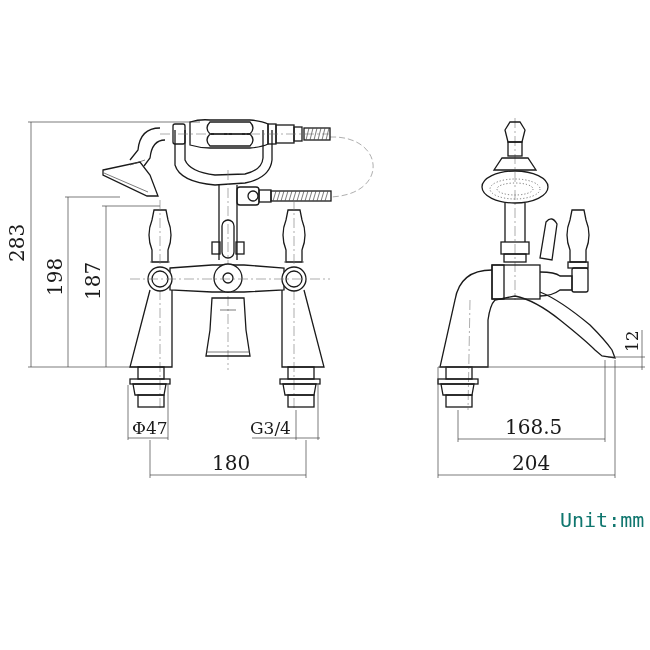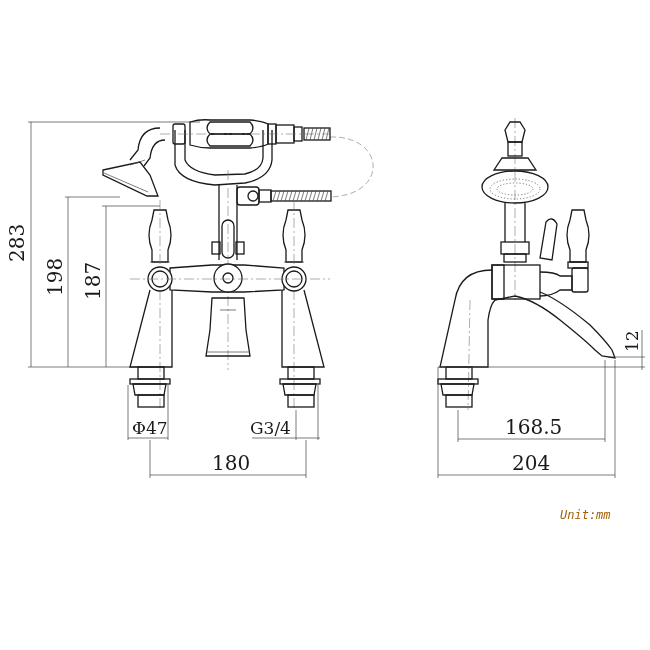--- a/index.html
+++ b/index.html
@@ -4,21 +4,21 @@
 <style>
   html, body { margin: 0; padding: 0; background: #ffffff; }
   body { width: 650px; height: 650px; position: relative; overflow: hidden; }
   #drawing { position: absolute; left: 0; top: 0; width: 650px; height: 650px; }
   .ln { stroke: #1a1a1a; stroke-width: 1.3; fill: none; }
   .thin { stroke: #444; stroke-width: 0.7; fill: none; }
   .cl { stroke: #777; stroke-width: 0.6; fill: none; stroke-dasharray: 10 3 2 3; }
   .fillw { fill: #ffffff; }
   .dimtext { font-family: "DejaVu Serif", "Liberation Serif", serif; font-size: 20px; fill: #1a1a1a; }
   .dimsmall { font-family: "DejaVu Serif", "Liberation Serif", serif; font-size: 17px; fill: #1a1a1a; }
-  .unit { position: absolute; left: 560px; top: 508px; font-family: "DejaVu Sans Mono", "Liberation Mono", monospace; font-size: 12px; color: #a16207; font-style: italic; }
+  .unit { position: absolute; left: 560px; top: 508px; font-family: "DejaVu Sans Mono", "Liberation Mono", monospace; font-size: 20px; color: #0f766e; }
 </style>
 </head>
 <body>
 
 <svg id="drawing" viewBox="0 0 650 650" xmlns="http://www.w3.org/2000/svg">
 
   <g>
 
     <line class="thin" x1="28" y1="122" x2="200" y2="122"></line>
     <line class="thin" x1="65" y1="197" x2="120" y2="197"></line>

